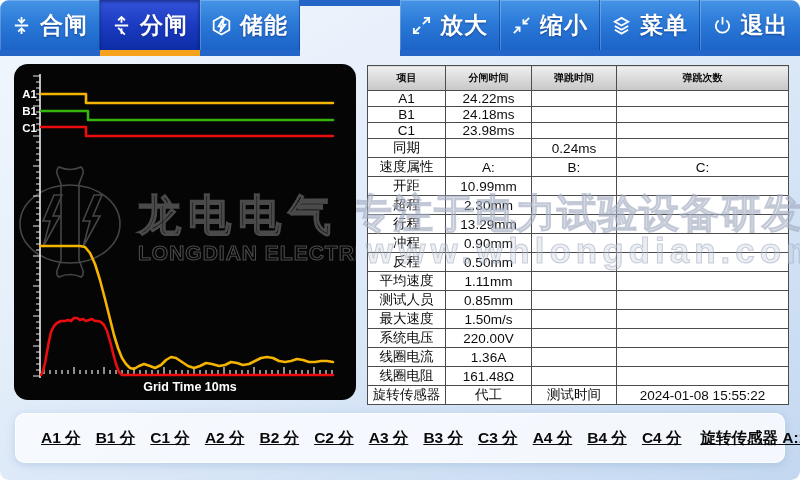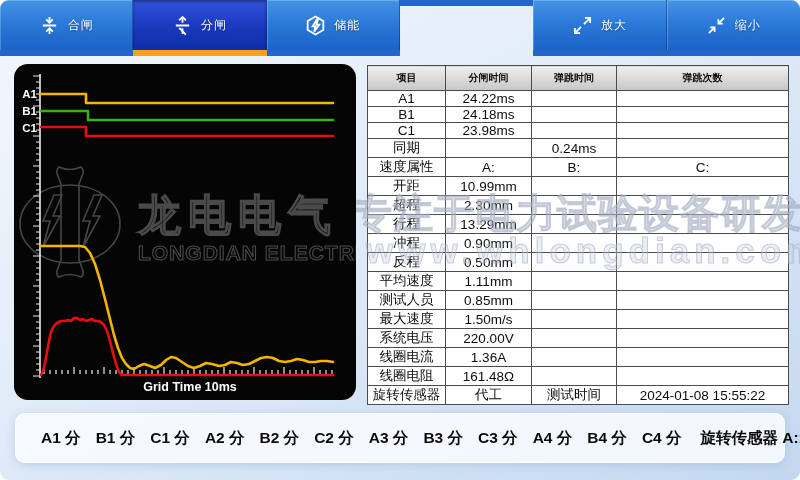--- a/index.html
+++ b/index.html
@@ -20,21 +20,21 @@
   }
   .tab:last-child .tab-main{border-right:none;}
   .tab-strip{height:6px;background:#2466c7;}
   .tab.active .tab-main{
     background:linear-gradient(180deg,#3355da 0%,#1c3bc2 48%,#0c2da6 100%);
     box-shadow:inset 0 2px 3px rgba(0,10,60,.45);
     align-items:center;
   }
   .tab.active .tab-strip{background:#f6a21c;}
   .tab-label{
-    color:#fff;font-size:12px;font-weight:400;letter-spacing:1px;
+    color:#fff;font-size:23px;font-weight:700;letter-spacing:1px;
     text-shadow:0 1px 2px rgba(0,20,70,.45);
   }
   .tab-icon{display:flex;align-items:center;}
   .tab-icon svg{width:21px;height:21px;fill:none;stroke:#fff;stroke-width:1.9;}
   
   .wm{
     position:absolute;z-index:3;pointer-events:none;white-space:nowrap;font-weight:700;
     color:rgba(190,198,212,.30);-webkit-text-stroke:1px rgba(158,168,190,.55);
   }
   .wm1{left:352px;top:186px;font-size:40px;letter-spacing:1px;}
@@ -58,21 +58,21 @@
   table.results th{
     height:25px;font-weight:600;font-size:10px;
     background:linear-gradient(180deg,#efefef 0%,#d9d9d9 55%,#c7c7c7 100%);
   }
   
   .status-bar{
     position:absolute;left:15px;top:413px;width:770px;height:50px;z-index:2;
     background:rgba(247,250,254,.92);border-radius:10px;
     box-shadow:0 2px 8px rgba(110,145,190,.30), inset 0 0 0 1px rgba(255,255,255,.8);
     display:flex;align-items:center;padding:0 26px;gap:15px;
-    font-size:15.5px;font-weight:700;color:#0a0a0a;white-space:nowrap;
+    font-size:15.5px;font-weight:700;color:#0a0a0a;white-space:nowrap;text-decoration:underline;
   }
   .status-item{flex:0 0 auto;}
   .status-sensor{margin-left:4px;}
 </style>
 </head>
 <body>
 
 <div class="app">
 
   <div class="toolbar" id="toolbar">
@@ -148,21 +148,46 @@
               <path d="M13 4.5V9h4.5"></path>
               <path d="M3 19l6-6"></path>
               <path d="M9 17.5V13H4.5"></path>
             </svg>
           </span>
         <span class="tab-label">缩小</span>
       </div>
       <div class="tab-strip"></div>
     </div>
 
-
+    <div class="tab">
+      <div class="tab-main">
+        <span class="tab-icon">
+            <svg viewBox="0 0 22 22">
+              <path d="M11 3l7 4-7 4-7-4z"></path>
+              <path d="M4 11.5l7 4 7-4"></path>
+              <path d="M4 15.5l7 4 7-4"></path>
+            </svg>
+          </span>
+        <span class="tab-label">菜单</span>
+      </div>
+      <div class="tab-strip"></div>
+    </div>
+
+    <div class="tab">
+      <div class="tab-main">
+        <span class="tab-icon">
+            <svg viewBox="0 0 22 22">
+              <path d="M7 5.8a7 7 0 1 0 8 0"></path>
+              <path d="M11 2v8"></path>
+            </svg>
+          </span>
+        <span class="tab-label">退出</span>
+      </div>
+      <div class="tab-strip"></div>
+    </div>
   </div>
 
   <div class="wm wm1">专注于电力试验设备研发</div>
   <div class="wm wm2">www.whlongdian.com</div>
 
   <div class="scope">
     <svg id="scope-svg" width="342" height="336" viewBox="0 0 342 336" xmlns="http://www.w3.org/2000/svg">
 
       <g stroke="#454545" fill="none" stroke-width="1.6">
         <ellipse cx="56" cy="160" rx="50" ry="39"></ellipse>

